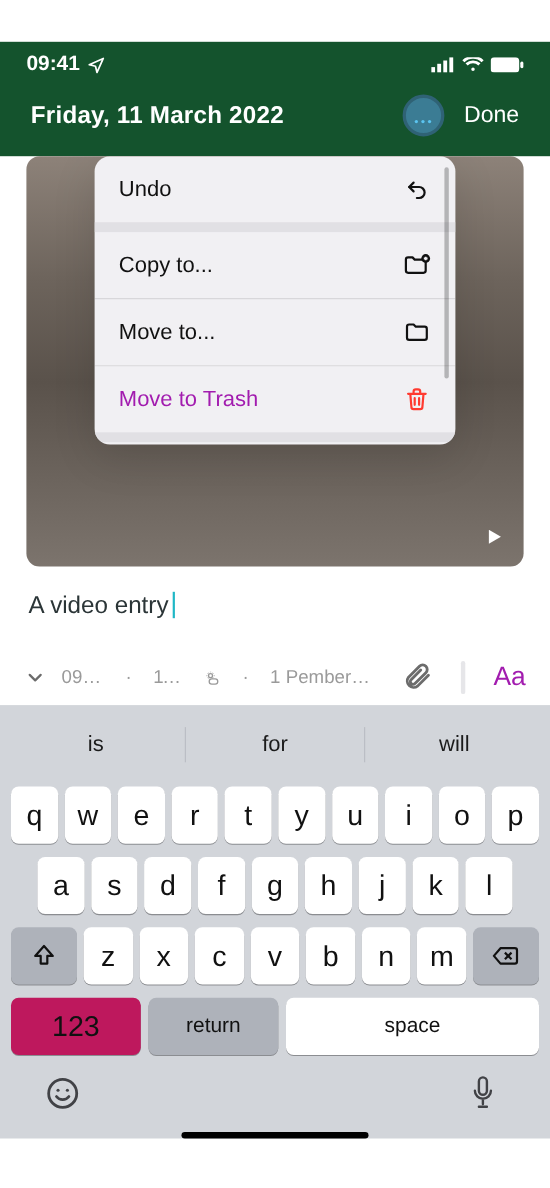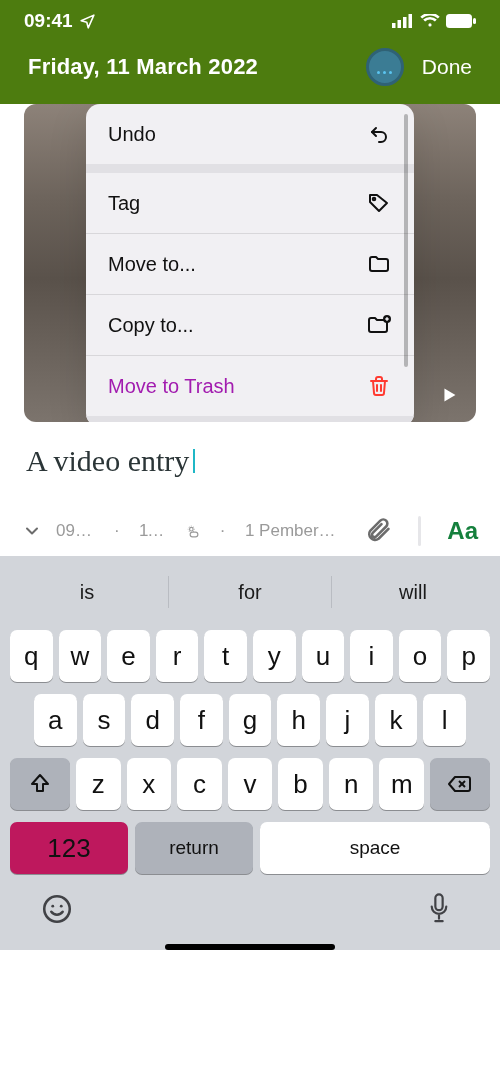--- a/index.html
+++ b/index.html
@@ -1,56 +1,56 @@
 <!DOCTYPE html>
 <html><head>
 <meta charset="utf-8">
 <style>
 * { margin:0; padding:0; box-sizing:border-box; -webkit-font-smoothing:antialiased; }
 html,body { width:500px; height:1080px; font-family:-apple-system,BlinkMacSystemFont,"Segoe UI",sans-serif; background:#fff; overflow:hidden; }
 
 
-.header { background:#4d7c0f; color:#fff; }
+.header { background:#14532d; color:#fff;margin-top:38px; }
 .status-bar { display:flex; justify-content:space-between; align-items:center; padding:10px 24px 4px; font-size:19px; font-weight:600; }
 .status-left { display:flex; align-items:center; gap:6px; }
 .status-right { display:flex; align-items:center; gap:6px; }
 .title-row { display:flex; align-items:center; justify-content:space-between; padding:12px 28px 18px; }
 .title { font-size:22px; font-weight:600; letter-spacing:.2px; }
 .title-right { display:flex; align-items:center; gap:18px; }
 .circle-btn { width:38px; height:38px; border-radius:50%; background:#3b7c94; border:3px solid #2f6275; display:flex; align-items:center; justify-content:center; }
 .circle-btn .dots { display:flex; gap:3px; margin-top:10px; }
 .circle-btn .dots span { width:3px; height:3px; background:#5bc4f0; border-radius:50%; }
 .done { font-size:21px; font-weight:400; }
 
 
-.media-wrap { position:relative; height:318px; margin:0 24px; border-radius:12px; overflow:hidden; background:linear-gradient(180deg,#8d8279 0%,#6d645c 30%,#5a524b 55%,#7c746d 100%); }
+.media-wrap { position:relative; height:373px; margin:0 24px; border-radius:12px; overflow:hidden; background:linear-gradient(180deg,#8d8279 0%,#6d645c 30%,#5a524b 55%,#7c746d 100%); }
 .play-badge { position:absolute; right:16px; bottom:16px; color:#fff; }
 
 
 .menu { position:absolute; left:62px; right:62px; top:0; background:#f1f0f3; border-radius:14px; overflow:hidden; box-shadow:0 12px 40px rgba(0,0,0,.12); padding-bottom:2px; }
 .menu-scroll { position:absolute; right:6px; top:10px; bottom:60px; width:4px; background:rgba(0,0,0,.25); border-radius:2px; }
 .menu-item { display:flex; align-items:center; justify-content:space-between; padding:17px 22px; font-size:20px; color:#111; }
 .menu-item + .menu-item { border-top:1px solid rgba(0,0,0,.10); }
 .menu-sep-thick { height:9px; background:#e1e0e4; }
 .menu-item.danger { color:#a21caf; }
 .menu-item .ic { width:26px; height:26px; display:flex; align-items:center; justify-content:center; }
 
 
-.entry-text { padding:22px 26px 0; font-size:30px; font-weight:500; color:#2b3537; font-family:Liberation Serif, serif; display:flex; align-items:center; }
+.entry-text { padding:22px 26px 0; font-size:22px; font-weight:500; color:#2b3537; font-family:Liberation Sans, sans-serif; display:flex; align-items:center; }
 .cursor { display:inline-block; width:2px; height:24px; background:#1fb7c6; margin-left:4px; }
 
 
 .toolbar { display:flex; align-items:center; padding:38px 22px 10px; gap:14px; color:#9a9a9a; }
 .chevron { font-size:20px; color:#6c6c6c; }
 .tb-text { font-size:17px; white-space:nowrap; overflow:hidden; text-overflow:ellipsis; flex:0 1 auto; }
 .dot-sep { margin:0 6px; }
 .tb-spacer { flex:1; }
 .clip { width:30px; height:30px; color:#6c6c6c; }
 .vdiv { width:4px; height:30px; background:#e6e6e9; border-radius:3px; margin:0 12px; }
-.aa { font-size:24px; font-weight:700; color:#15803d; }
+.aa { font-size:24px; font-weight:400; color:#a21caf; }
 
 
 .kbd { background:#d2d5da; padding:10px 6px 0; }
 .sugg { display:flex; align-items:stretch; height:52px; }
 .sugg div { flex:1; display:flex; align-items:center; justify-content:center; font-size:20px; color:#1b1b1b; }
 .sugg-sep { width:1px; background:#b9bcc2; margin:10px 0; flex:0 0 1px !important; }
 .krow { display:flex; gap:6px; margin-top:12px; padding:0 4px; }
 .krow.center { justify-content:center; }
 .key { flex:1; height:52px; background:#fff; border-radius:7px; box-shadow:0 1px 0 #8b8d91; display:flex; align-items:center; justify-content:center; font-size:26px; color:#111; }
 .key.wide { flex:0 0 60px; background:#aeb2ba; }
@@ -111,43 +111,34 @@
       <span>Undo</span>
       <span class="ic">
           <svg width="24" height="24" viewBox="0 0 24 24" fill="none" stroke="#111" stroke-width="2" stroke-linecap="round" stroke-linejoin="round">
             <path d="M9 14l-4-4 4-4"></path>
             <path d="M5 10h9a5 5 0 015 5v0a5 5 0 01-5 5h-2"></path>
           </svg>
         </span>
     </div>
     <div class="menu-sep-thick"></div>
     <div class="menu-item">
-      <span>Tag</span>
-      <span class="ic">
-          <svg width="24" height="24" viewBox="0 0 24 24" fill="none" stroke="#111" stroke-width="2" stroke-linejoin="round">
-            <path d="M20 12l-8 8-9-9V4h7l10 8z"></path>
-            <circle cx="7" cy="8" r="1.3"></circle>
-          </svg>
-        </span>
-    </div>
-    <div class="menu-item">
-      <span>Move to...</span>
-      <span class="ic">
-          <svg width="24" height="24" viewBox="0 0 24 24" fill="none" stroke="#111" stroke-width="2" stroke-linejoin="round">
-            <path d="M3 7a2 2 0 012-2h4l2 2h8a2 2 0 012 2v8a2 2 0 01-2 2H5a2 2 0 01-2-2V7z"></path>
-          </svg>
-        </span>
-    </div>
-    <div class="menu-item">
       <span>Copy to...</span>
       <span class="ic">
           <svg width="26" height="24" viewBox="0 0 26 24" fill="none" stroke="#111" stroke-width="2" stroke-linejoin="round">
             <path d="M3 7a2 2 0 012-2h4l2 2h8a2 2 0 012 2v8a2 2 0 01-2 2H5a2 2 0 01-2-2V7z"></path>
             <circle cx="21" cy="6" r="4" fill="#111" stroke="none"></circle>
             <path d="M21 4.3v3.4M19.3 6h3.4" stroke="#f1f0f3" stroke-width="1.6"></path>
+          </svg>
+        </span>
+    </div>
+    <div class="menu-item">
+      <span>Move to...</span>
+      <span class="ic">
+          <svg width="24" height="24" viewBox="0 0 24 24" fill="none" stroke="#111" stroke-width="2" stroke-linejoin="round">
+            <path d="M3 7a2 2 0 012-2h4l2 2h8a2 2 0 012 2v8a2 2 0 01-2 2H5a2 2 0 01-2-2V7z"></path>
           </svg>
         </span>
     </div>
     <div class="menu-item danger">
       <span>Move to Trash</span>
       <span class="ic">
           <svg width="24" height="24" viewBox="0 0 24 24" fill="none" stroke="#ff3a30" stroke-width="2" stroke-linecap="round" stroke-linejoin="round">
             <path d="M4 7h16M9 7V5a2 2 0 012-2h2a2 2 0 012 2v2M6 7l1 12a2 2 0 002 2h6a2 2 0 002-2l1-12M10 11v6M14 11v6"></path>
           </svg>
         </span>

